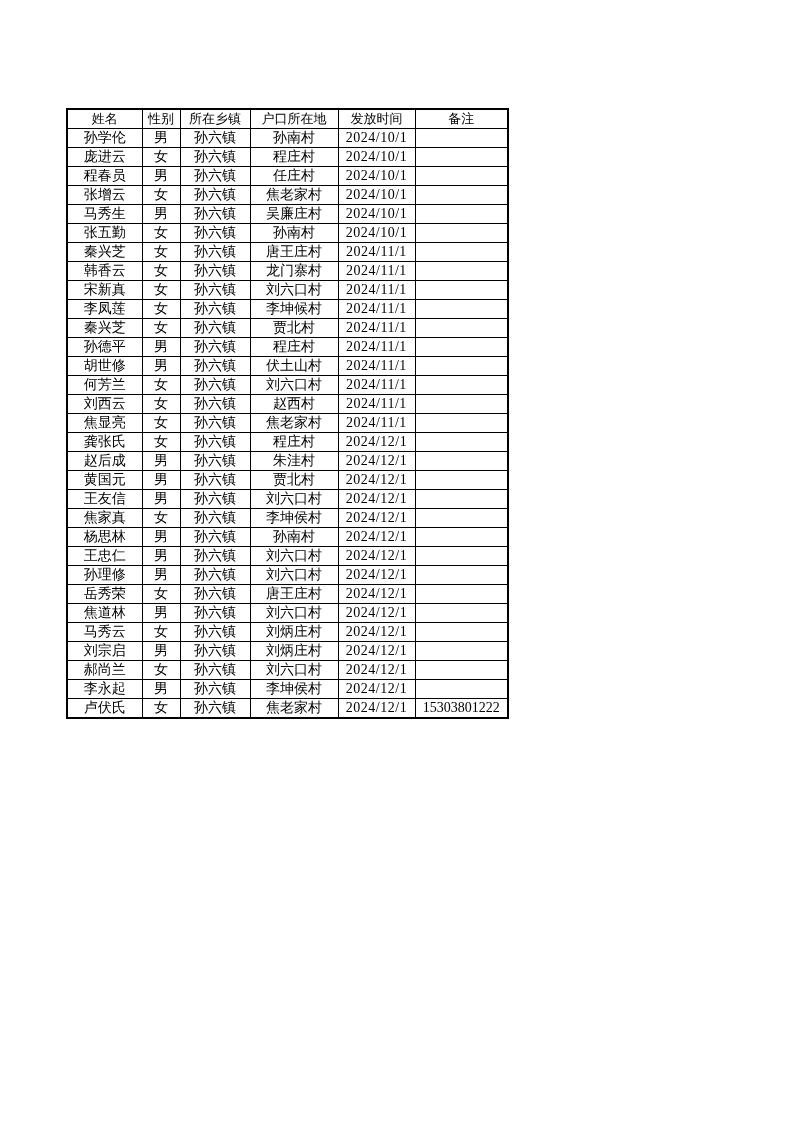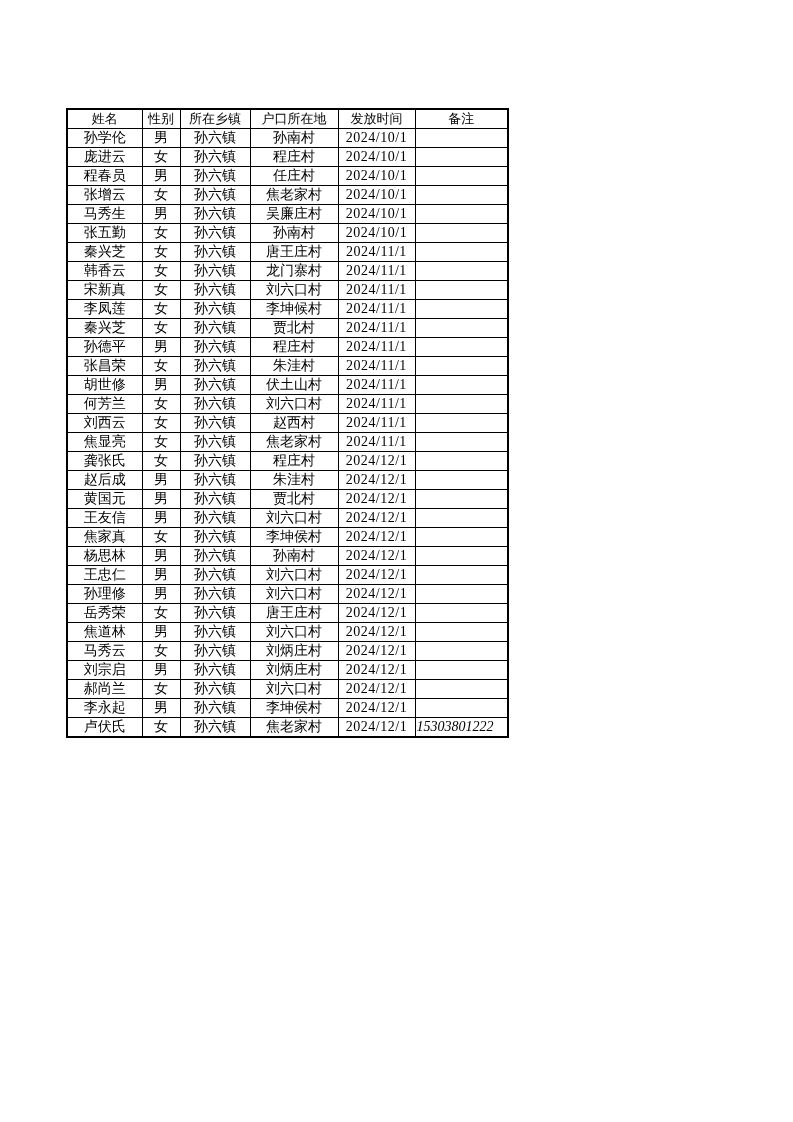--- a/index.html
+++ b/index.html
@@ -39,22 +39,21 @@
   }
   table.roster th {
     font-size: 13px;
   }
   table.roster td.col-issue_date {
     text-align: center;
     letter-spacing: 0.5px;
     margin-top: 19px;
   }
   table.roster td.col-remark {
-    text-align: left;
-    font-style: italic;
+    text-align: center;
   }
 </style>
 </head>
 <body>
 
 <div class="page">
   <table class="roster">
     <colgroup>
       <col style="width:75px">
       <col style="width:38px">
@@ -164,28 +163,20 @@
         </tr>
         <tr>
           <td class="col-name">孙德平</td>
           <td class="col-gender">男</td>
           <td class="col-township">孙六镇</td>
           <td class="col-residence">程庄村</td>
           <td class="col-issue_date">2024/11/1</td>
           <td class="col-remark"></td>
         </tr>
         <tr>
-          <td class="col-name">张昌荣</td>
-          <td class="col-gender">女</td>
-          <td class="col-township">孙六镇</td>
-          <td class="col-residence">朱洼村</td>
-          <td class="col-issue_date">2024/11/1</td>
-          <td class="col-remark"></td>
-        </tr>
-        <tr>
           <td class="col-name">胡世修</td>
           <td class="col-gender">男</td>
           <td class="col-township">孙六镇</td>
           <td class="col-residence">伏土山村</td>
           <td class="col-issue_date">2024/11/1</td>
           <td class="col-remark"></td>
         </tr>
         <tr>
           <td class="col-name">何芳兰</td>
           <td class="col-gender">女</td>

